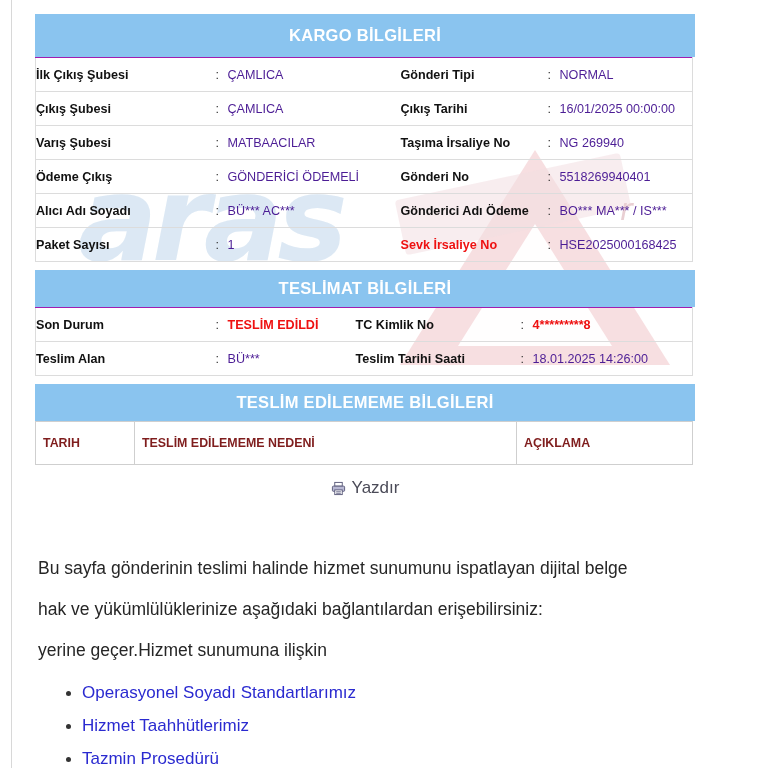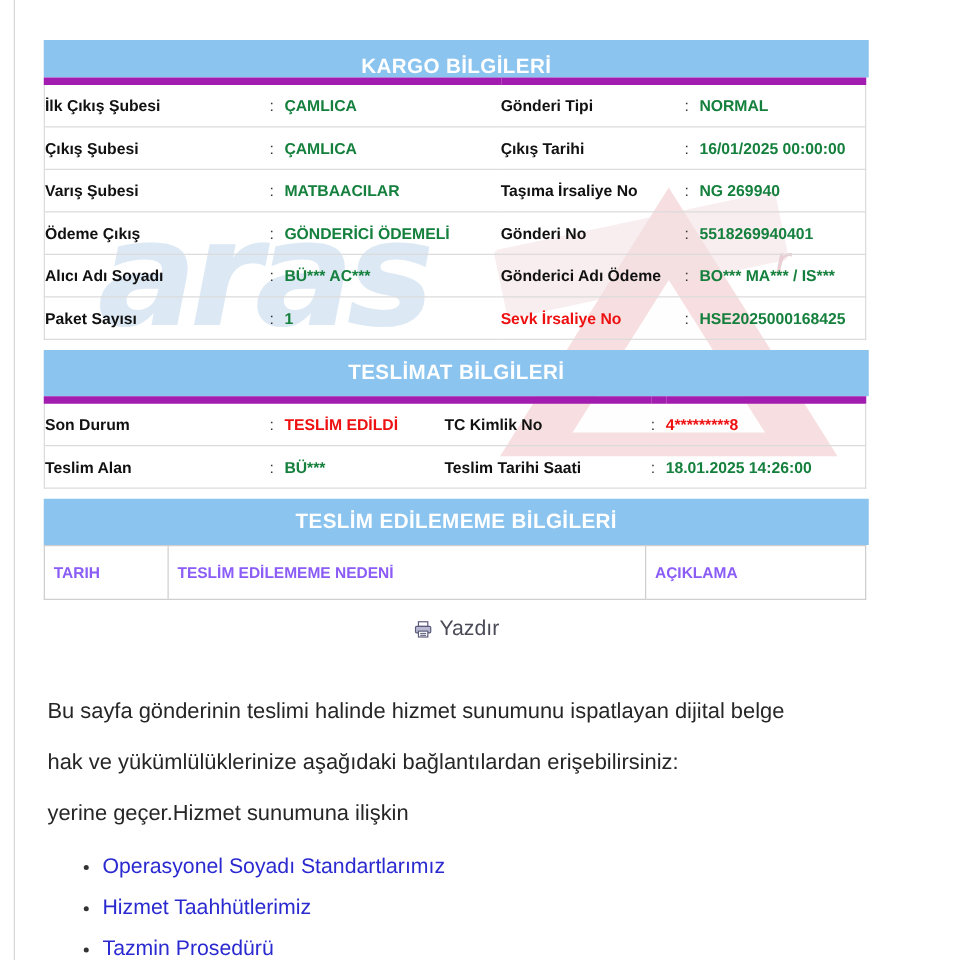--- a/index.html
+++ b/index.html
@@ -106,78 +106,76 @@
     z-index: 2;
   }
 
   .band {
     background: #8ac4ef;
     color: #ffffff;
     font-size: 16.5px;
     font-weight: bold;
     text-align: center;
     letter-spacing: .3px;
-    height: 30px;
+    height: 43px;
     line-height: 43px;
     width: 660px;
     box-sizing: border-box;
-    margin-top: 18px;
   }
   .band.teslimat { height: 37px; line-height: 37px; }
   .band.edilememe { height: 37px; line-height: 37px; }
 
   table.grid {
     border-collapse: collapse;
     width: 657px;
     table-layout: fixed;
     background: transparent;
   }
   table.grid td {
     border-bottom: 1px solid #dcdcdc;
     height: 33px;
     font-size: 12.6px;
     vertical-align: middle;
     padding: 0;
     background: transparent;
   }
-  table.grid tr:first-child td { border-top: 6px solid #a21caf; }
+  table.grid tr:first-child td { border-top: 1px solid #a21caf; }
   table.grid td.edge-l { border-left: 1px solid #dcdcdc; }
   table.grid td.edge-r { border-right: 1px solid #dcdcdc; }
 
   .lbl {
     font-weight: bold;
     color: #111;
     padding-left: 6px;
     white-space: nowrap;
   }
   .colon {
     text-align: left;
     color: #333;
     width: 10px;
   }
   .val {
-    color: #15803d;
+    color: #4c1d95;
     white-space: nowrap;
     padding-left: 2px;
-    font-weight: bold;
   }
   .val.red, .lbl.red { color: #ee1111; font-weight: bold; }
 
   
   table.grid3 {
     border-collapse: collapse;
     width: 657px;
     table-layout: fixed;
   }
   table.grid3 td {
     border: 1px solid #cfcfcf;
     height: 40px;
     font-size: 12.4px;
     font-weight: bold;
-    color: #8b5cf6;
+    color: #7f1d1d;
     padding-left: 7px;
     vertical-align: middle;
   }
 
   
   .print-row {
     width: 660px;
     text-align: center;
     margin-top: 13px;
     font-size: 17px;

